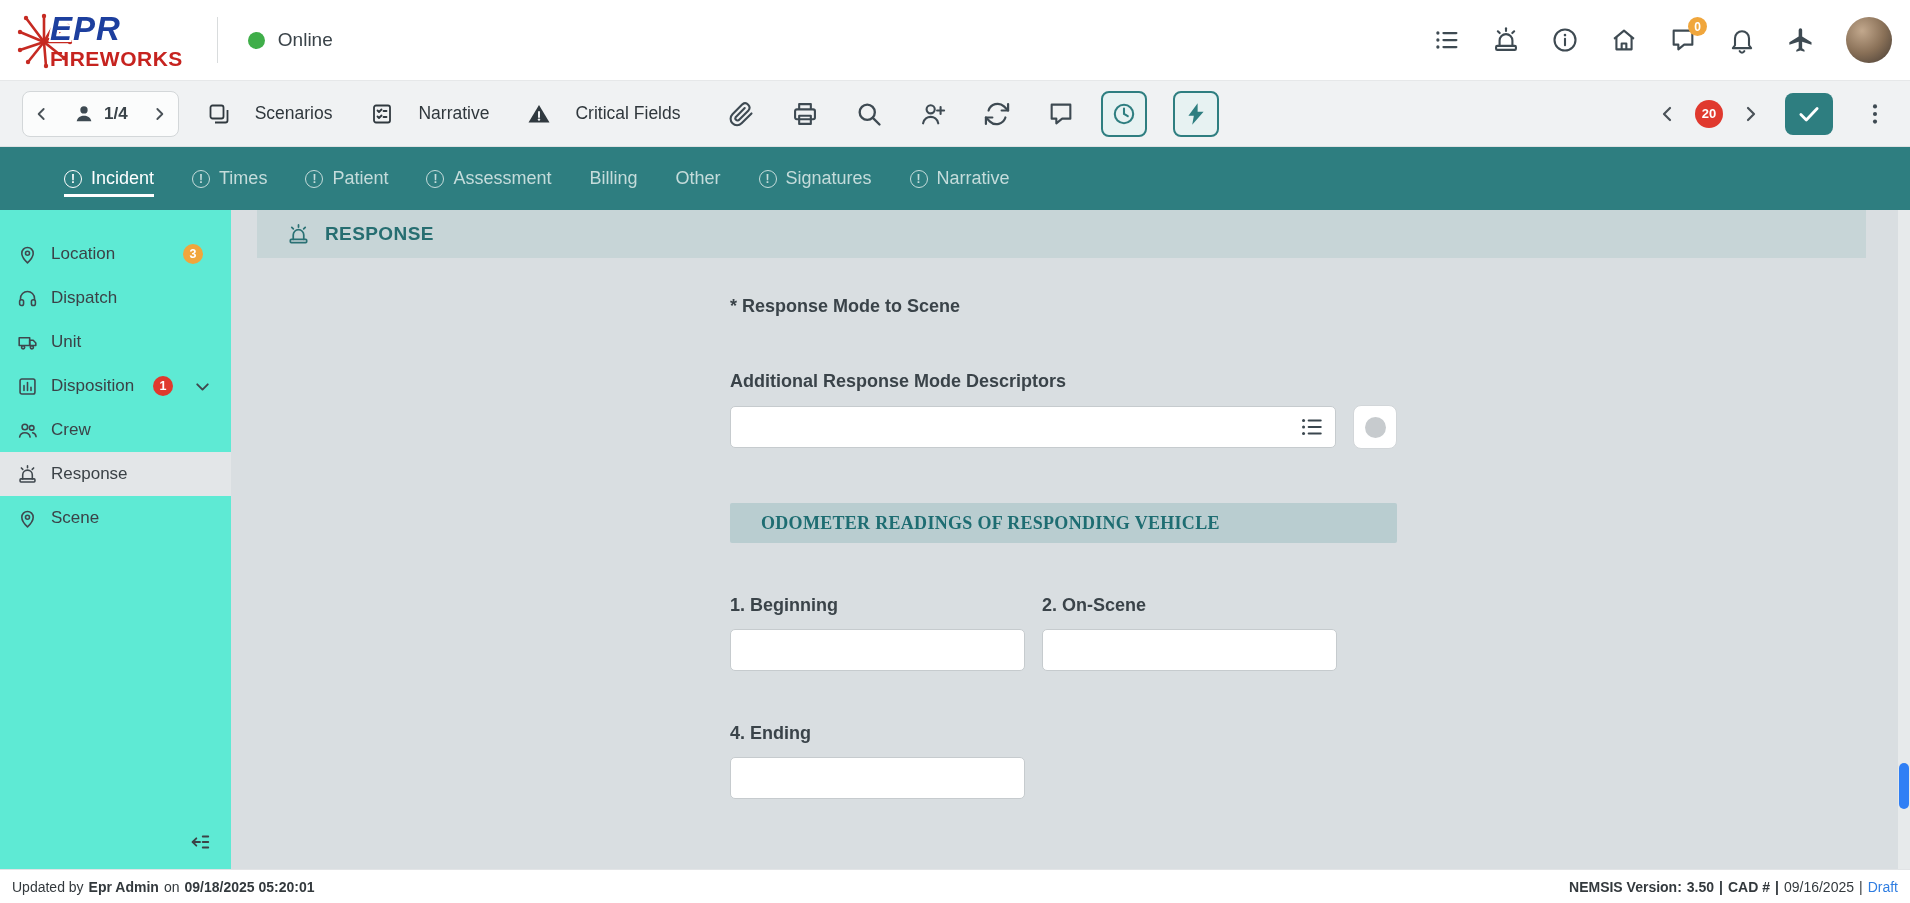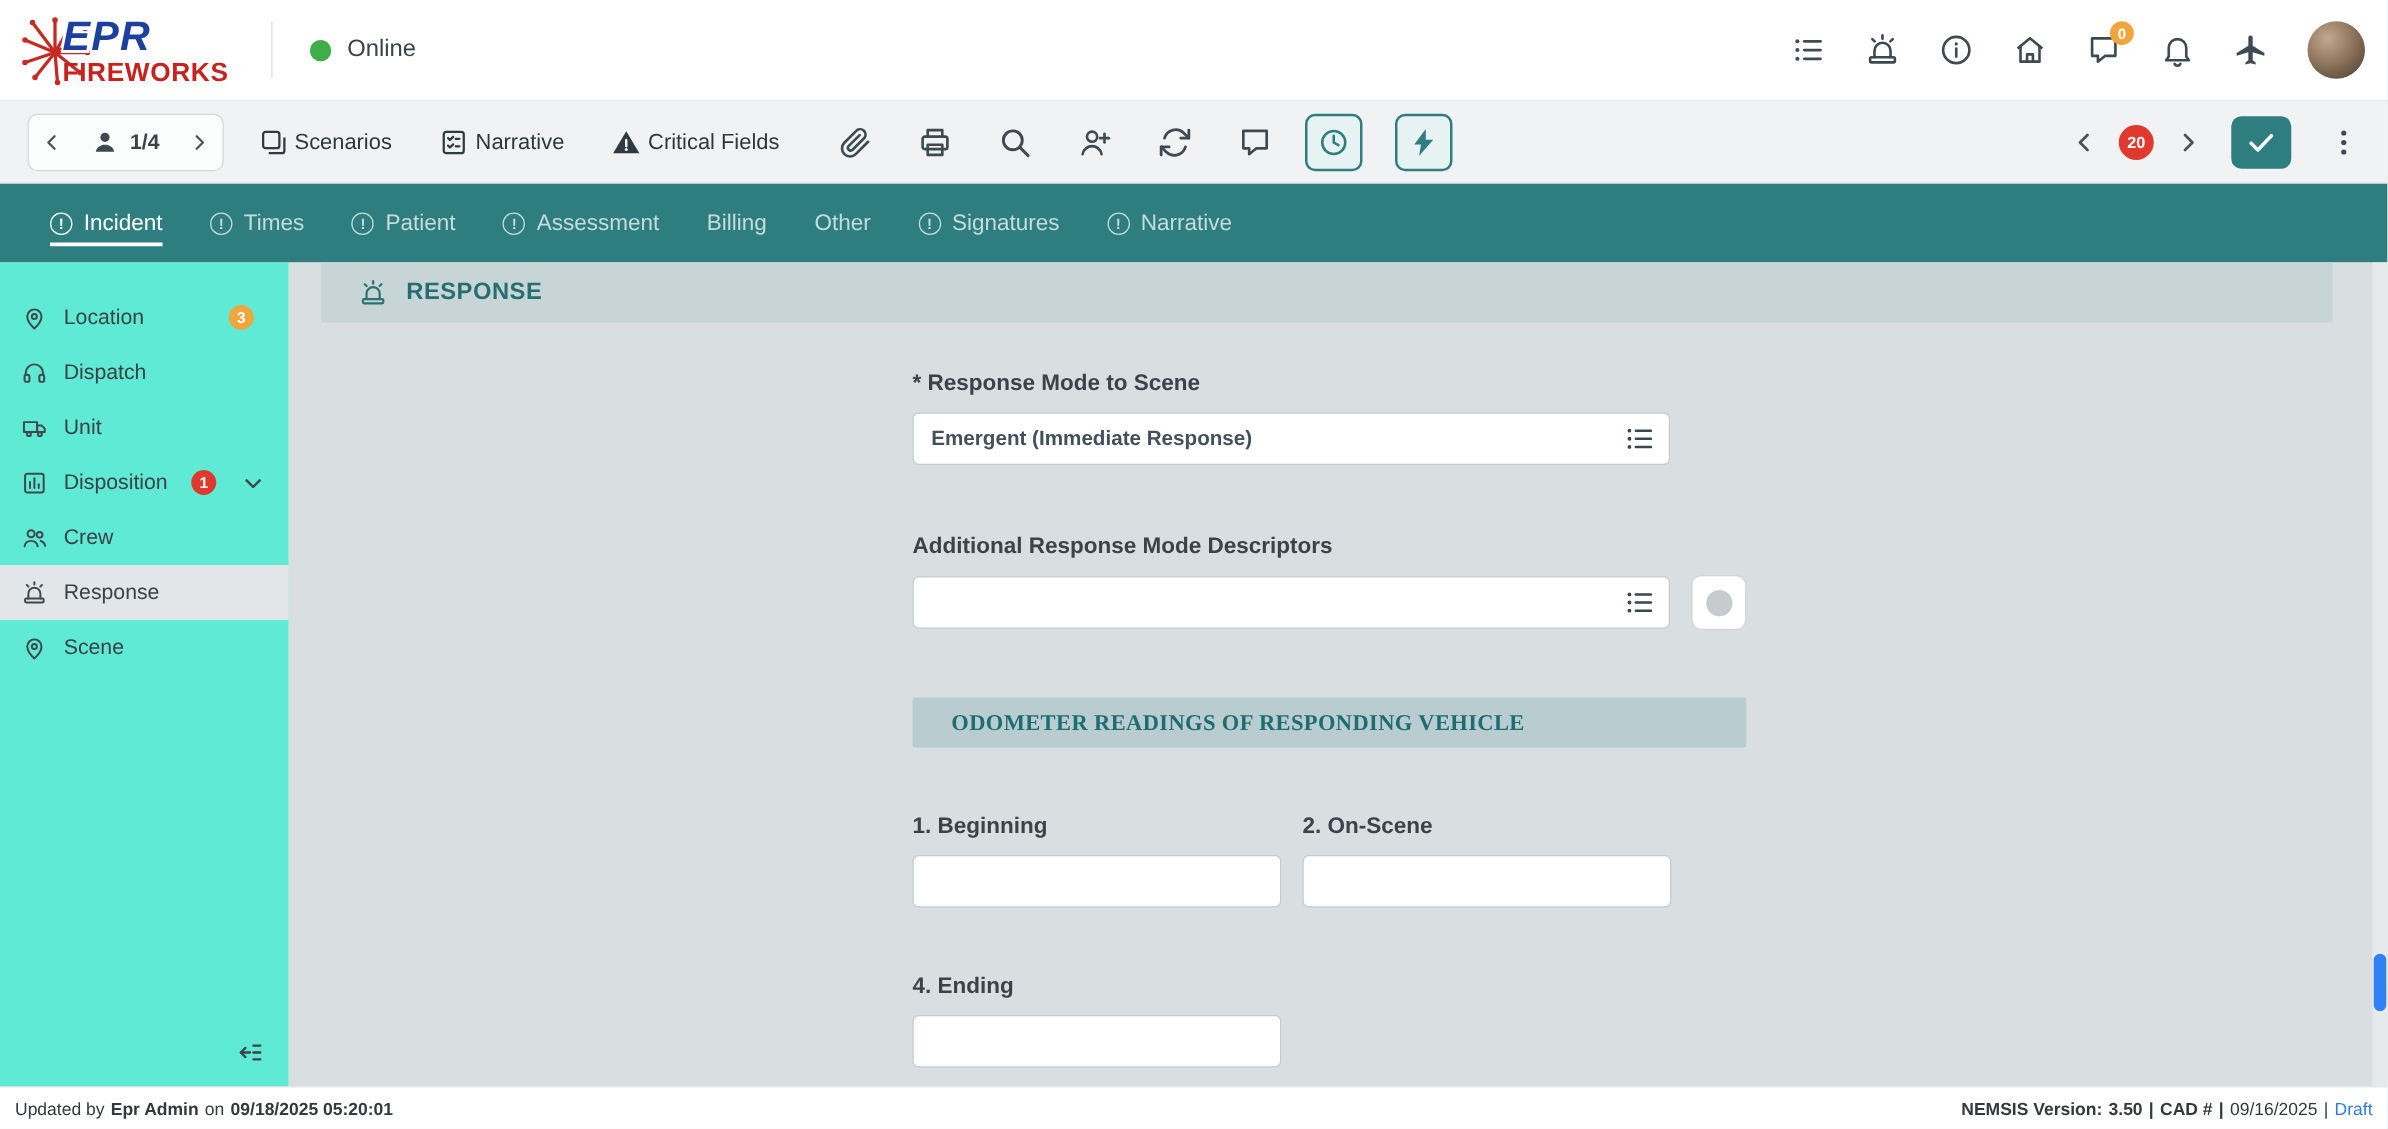--- a/index.html
+++ b/index.html
@@ -31,38 +31,38 @@
             background:radial-gradient(circle at 35% 30%, #c2a88d, #8a7158 50%, #4a3f36 95%); }
 
   
   .toolbar { height:67px; background:#f0f2f3; border-top:1px solid #e6e8e9; border-bottom:1px solid #dfe2e3;
              display:flex; align-items:center; padding:0 22px 0 22px; flex:0 0 auto; }
   .pager { display:flex; align-items:center; height:46px; border:1px solid #d3d7d9; border-radius:8px; background:#fbfcfc; }
   .pager-btn { width:38px; height:100%; display:flex; align-items:center; justify-content:center; color:#4a5258; cursor:pointer; }
   .pager-btn svg { width:20px; height:20px; }
   .pager-mid { display:flex; align-items:center; gap:9px; padding:0 12px; font-size:17px; font-weight:600; color:#3a4349; }
   .pager-mid .icon { width:22px; height:22px; color:#3e4a52; }
-  .tool-btn { display:flex; align-items:center; gap:5px; padding:8px 10px; font-size:17.5px; color:#2f373c; margin-left:18px; cursor:pointer; border-radius:6px; }
+  .tool-btn { display:flex; align-items:center; gap:24px; padding:8px 10px; font-size:17.5px; color:#2f373c; margin-left:18px; cursor:pointer; border-radius:6px; }
   .tool-btn .icon { width:24px; height:24px; color:#30393f; }
   .icon-btn { width:28px; height:28px; color:#3e4a52; margin-left:36px; cursor:pointer; }
   .icon-btn svg { width:100%; height:100%; }
   .boxed { width:46px; height:46px; border:2px solid #2e7e80; background:#e7f2f2; border-radius:8px;
            display:flex; align-items:center; justify-content:center; color:#2e7e80; margin-left:26px; cursor:pointer; }
   .boxed svg { width:26px; height:26px; }
   .toolbar-right { margin-left:auto; display:flex; align-items:center; gap:15px; }
   .nav-chev { width:24px; height:24px; color:#4a5258; cursor:pointer; }
   .err-badge { width:28px; height:28px; border-radius:50%; background:#e0392e; color:#fff; font-size:13px; font-weight:700;
                display:flex; align-items:center; justify-content:center; cursor:pointer; }
   .check-btn { width:48px; height:42px; background:#2e7e80; border-radius:8px; display:flex; align-items:center;
                justify-content:center; color:#fff; cursor:pointer; margin-left:8px; }
   .check-btn svg { width:26px; height:26px; }
   .kebab { width:26px; height:26px; color:#3e4a52; margin-left:14px; cursor:pointer; }
 
   
-  .tabs { height:63px; background:#2e7e80; display:flex; align-items:stretch; padding-left:40px; gap:38px; flex:0 0 auto; }
+  .tabs { height:63px; background:#2e7e80; display:flex; align-items:stretch; padding-left:64px; gap:38px; flex:0 0 auto; }
   .tab { display:flex; align-items:center; gap:9px; color:#c5dcdb; font-size:18px; position:relative; cursor:pointer; }
   .tab.active { color:#fff; }
   .tab.active::after { content:""; position:absolute; left:0; right:0; bottom:13px; height:3px; background:#fff; }
   .warn-icon { width:18px; height:18px; border:1.5px solid currentColor; border-radius:50%;
                display:flex; align-items:center; justify-content:center; font-size:12px; font-weight:700; }
   .warn-icon::before { content:"!"; }
 
   
   .body { flex:1; display:flex; min-height:0; }
 
@@ -494,33 +494,20 @@
             <line x1="12" y1="2" x2="12" y2="4.2"></line>
               <line x1="5" y1="4.5" x2="6.6" y2="6.1"></line>
               <line x1="19" y1="4.5" x2="17.4" y2="6.1"></line>
           </svg>
         </span>
         <span class="section-title">RESPONSE</span>
       </div>
 
       <div class="form">
         <label class="field-label">* Response Mode to Scene</label>
-        <div class="input-wrap">
-          <input class="text-input" type="text" value="Emergent (Immediate Response)" style="">
-          <span class="icon list-btn">
-            <svg viewBox="0 0 24 24" fill="currentColor">
-              <circle cx="4.2" cy="6" r="1.4"></circle>
-                <rect x="8" y="5.1" width="13" height="1.9" rx="1"></rect>
-              <circle cx="4.2" cy="12" r="1.4"></circle>
-                <rect x="8" y="11.1" width="13" height="1.9" rx="1"></rect>
-              <circle cx="4.2" cy="18" r="1.4"></circle>
-                <rect x="8" y="17.1" width="13" height="1.9" rx="1"></rect>
-            </svg>
-          </span>
-        </div>
 
         <label class="field-label mt54">Additional Response Mode Descriptors</label>
         <div class="row">
           <div class="input-wrap">
             <input class="text-input" type="text" value="" style="">
             <span class="icon list-btn">
               <svg viewBox="0 0 24 24" fill="currentColor">
                 <circle cx="4.2" cy="6" r="1.4"></circle>
                   <rect x="8" y="5.1" width="13" height="1.9" rx="1"></rect>
                 <circle cx="4.2" cy="12" r="1.4"></circle>

